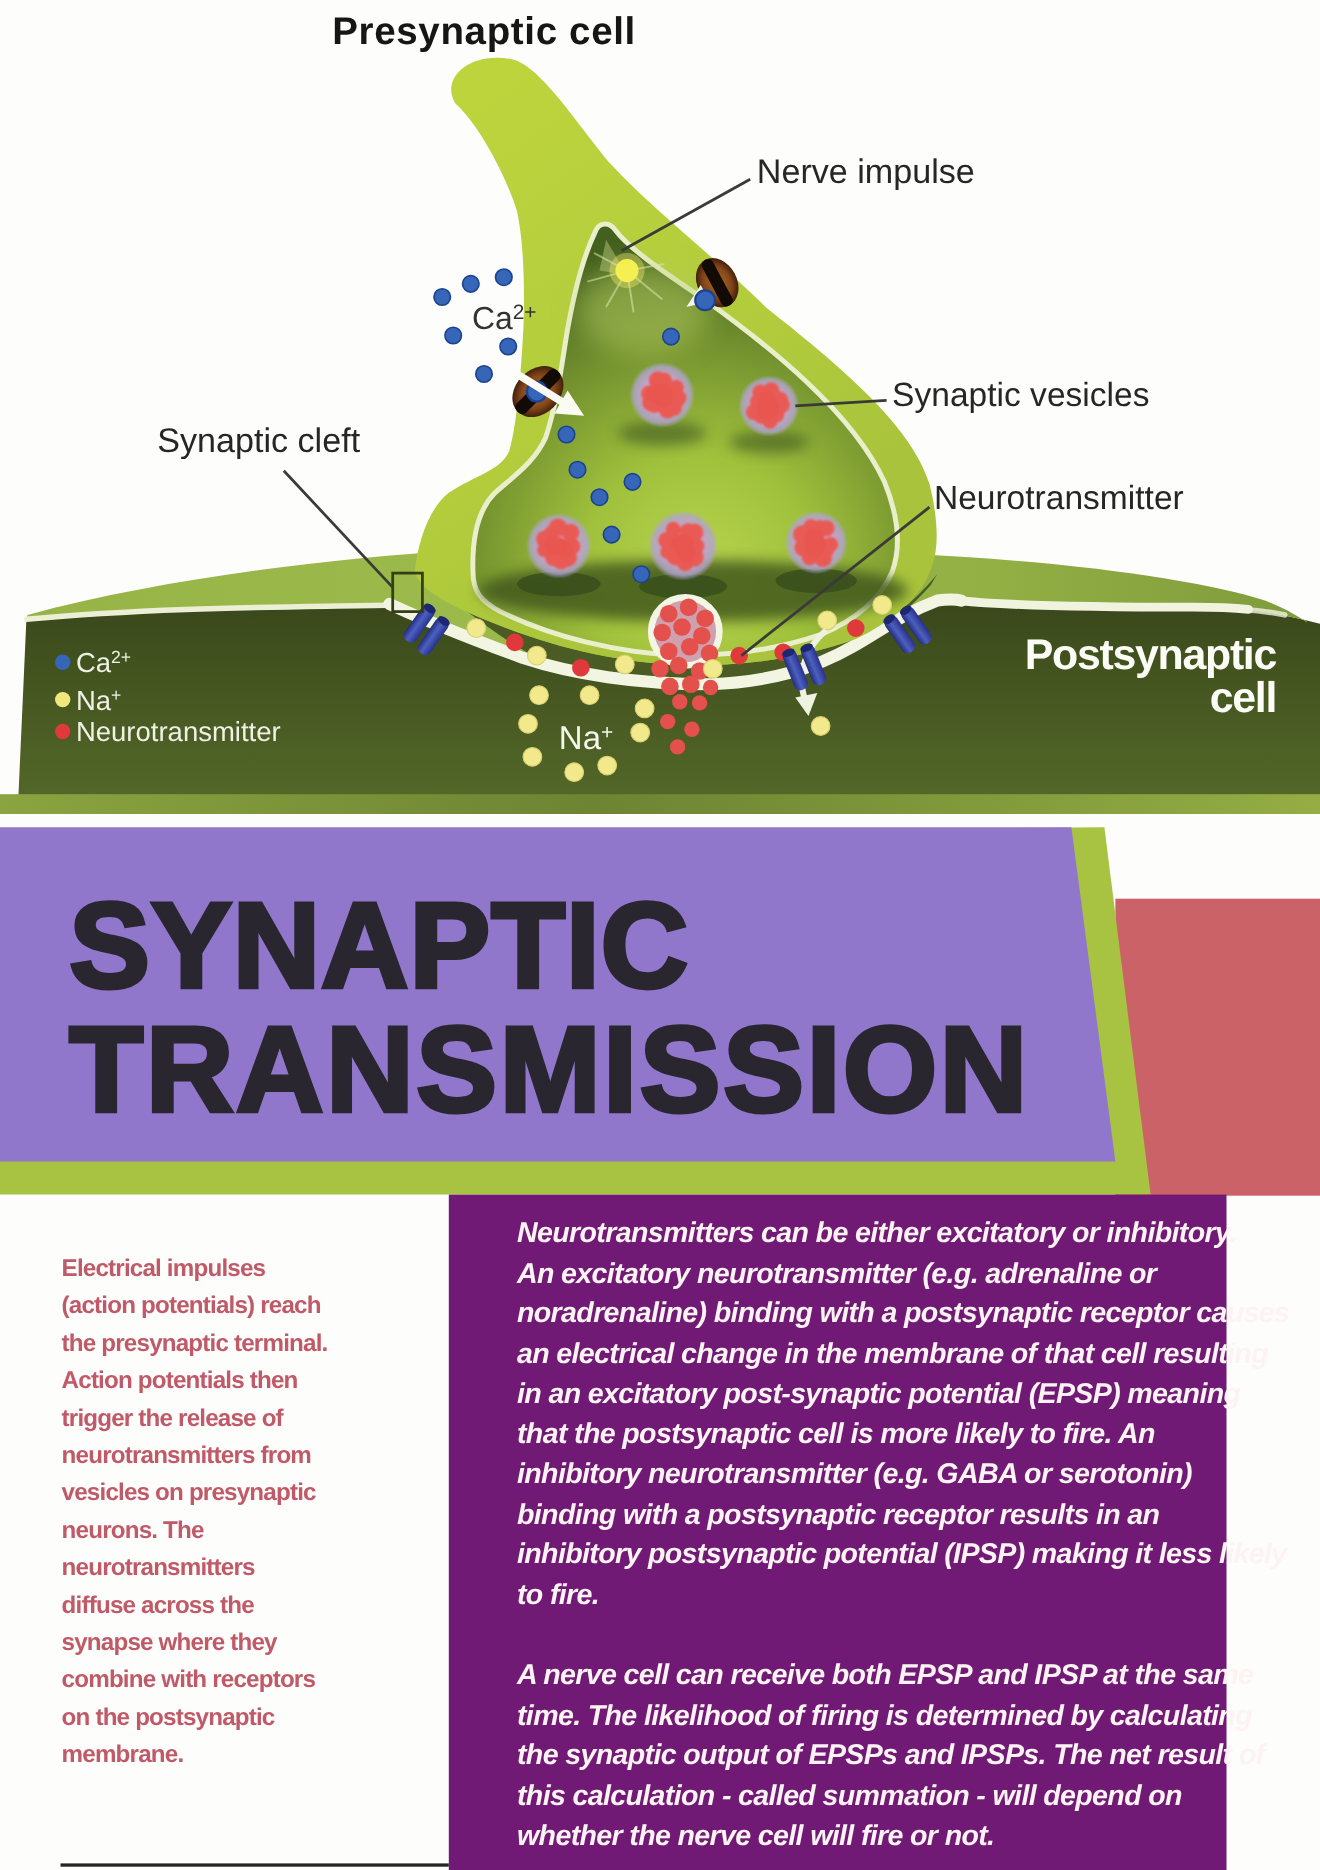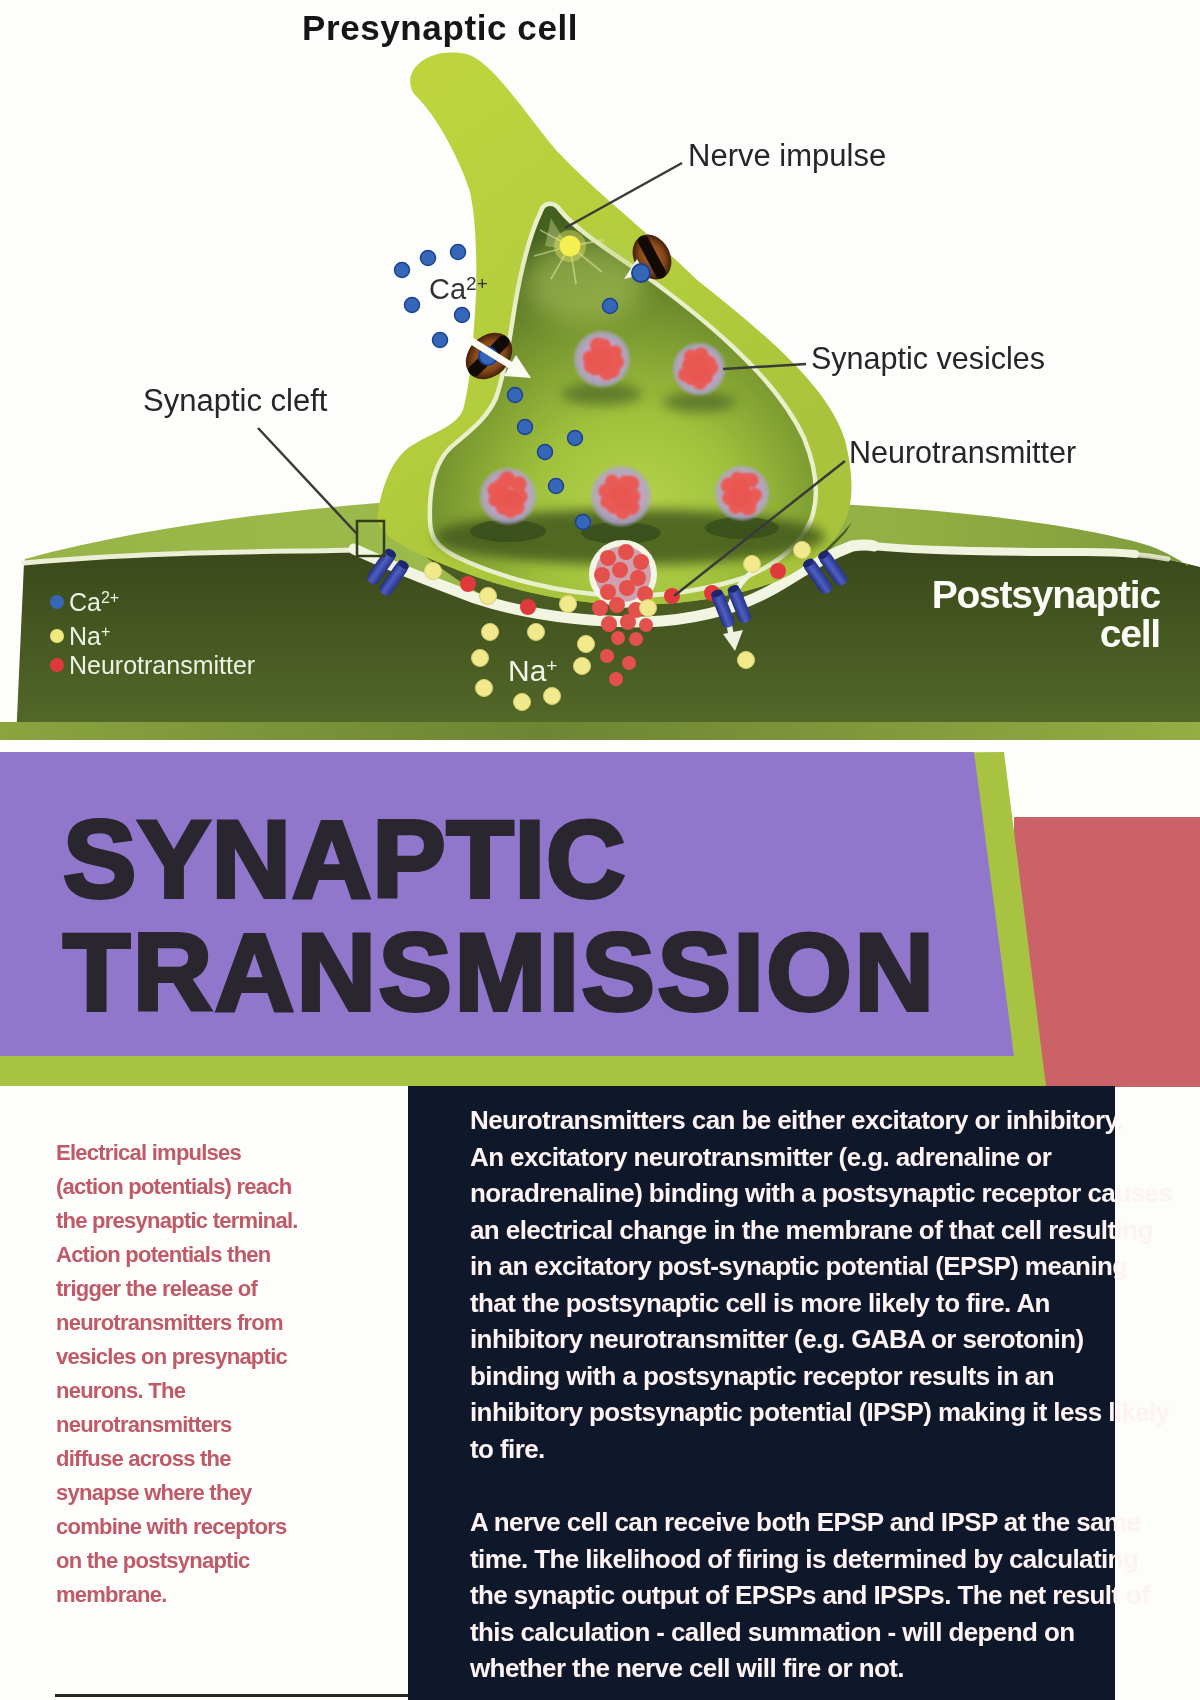--- a/index.html
+++ b/index.html
@@ -5,21 +5,21 @@
   html,body{margin:0;padding:0;}
   body{width:1200px;height:1700px;position:relative;background:#fdfdfb;
        font-family:"Liberation Sans", sans-serif;overflow:hidden;}
   #diagram{position:absolute;left:0;top:0;}
   
   #redblock{position:absolute;left:1014px;top:817px;width:186px;height:270px;background:#cb6267;}
   #greenquad,#purplequad{position:absolute;left:0;top:0;}
   
   #leftcol{position:absolute;left:56px;top:1136px;color:#c05a68;white-space:nowrap;
            font-size:22px;font-weight:bold;line-height:34px;letter-spacing:-0.75px;}
-  #rightcol{position:absolute;left:408px;top:1086px;width:707px;height:614px;background:#0f172a;}
+  #rightcol{position:absolute;left:408px;top:1086px;width:707px;height:614px;background:#701a75;font-style:italic;}
   #rightcol .txt{position:absolute;left:62px;top:16px;color:#fdf3f3;white-space:nowrap;
            font-size:26px;font-weight:bold;line-height:36.55px;letter-spacing:-0.6px;}
   #botline{position:absolute;left:55px;top:1694px;width:353px;height:3px;background:#252521;}
 </style>
 </head>
 <body>
 
 <svg id="diagram" width="1200" height="740" viewBox="0 0 1200 740">
 <defs>
   <linearGradient id="bandg" x1="0" y1="500" x2="0" y2="740" gradientUnits="userSpaceOnUse">

